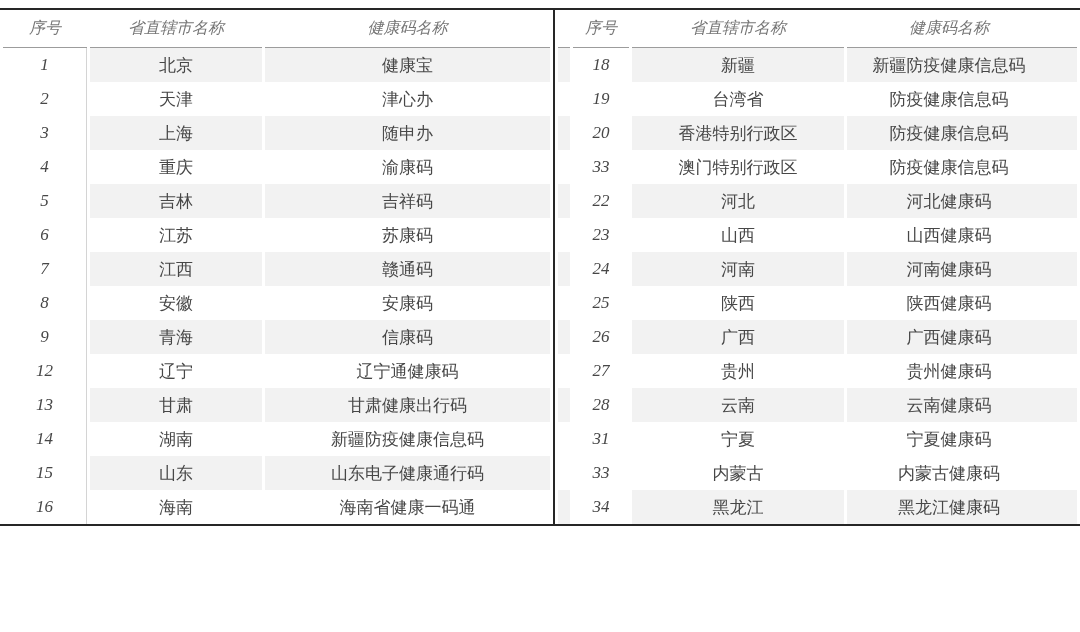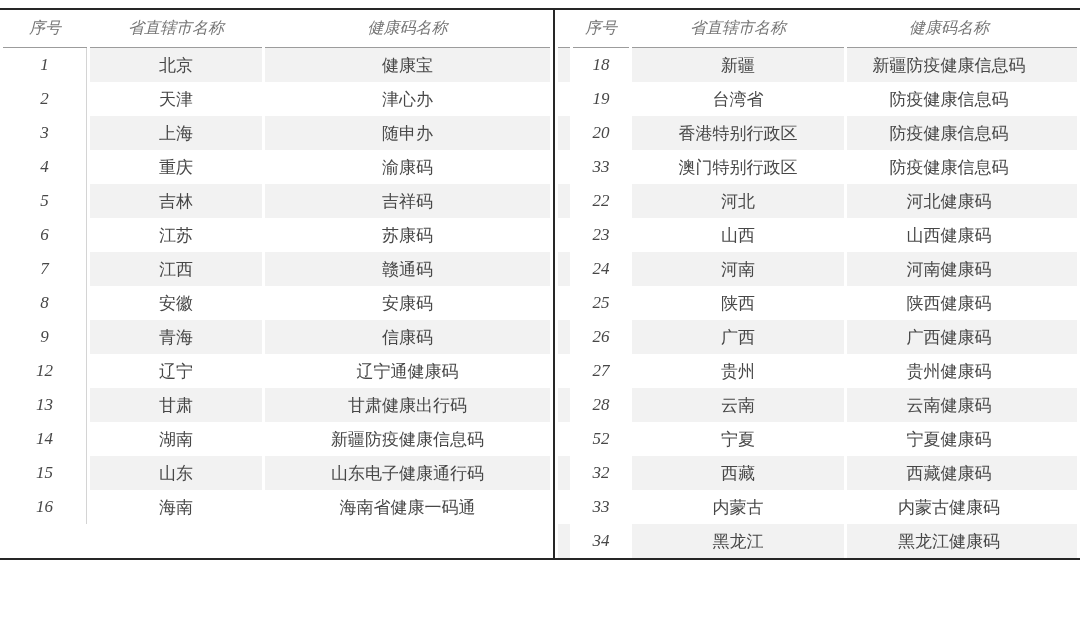--- a/index.html
+++ b/index.html
@@ -250,29 +250,23 @@
     <td class="cell-code">贵州健康码</td>
   </tr>
             <tr class="striped">
     <td class="cell-sp"></td>
     <td class="cell-num">28</td>
     <td class="cell-prov">云南</td>
     <td class="cell-code">云南健康码</td>
   </tr>
             <tr>
     <td class="cell-sp"></td>
-    <td class="cell-num">52</td>
+    <td class="cell-num">31</td>
     <td class="cell-prov">宁夏</td>
     <td class="cell-code">宁夏健康码</td>
-  </tr>
-            <tr class="striped">
-    <td class="cell-sp"></td>
-    <td class="cell-num">32</td>
-    <td class="cell-prov">西藏</td>
-    <td class="cell-code">西藏健康码</td>
   </tr>
             <tr>
     <td class="cell-sp"></td>
     <td class="cell-num">33</td>
     <td class="cell-prov">内蒙古</td>
     <td class="cell-code">内蒙古健康码</td>
   </tr>
             <tr class="striped">
     <td class="cell-sp"></td>
     <td class="cell-num">34</td>

